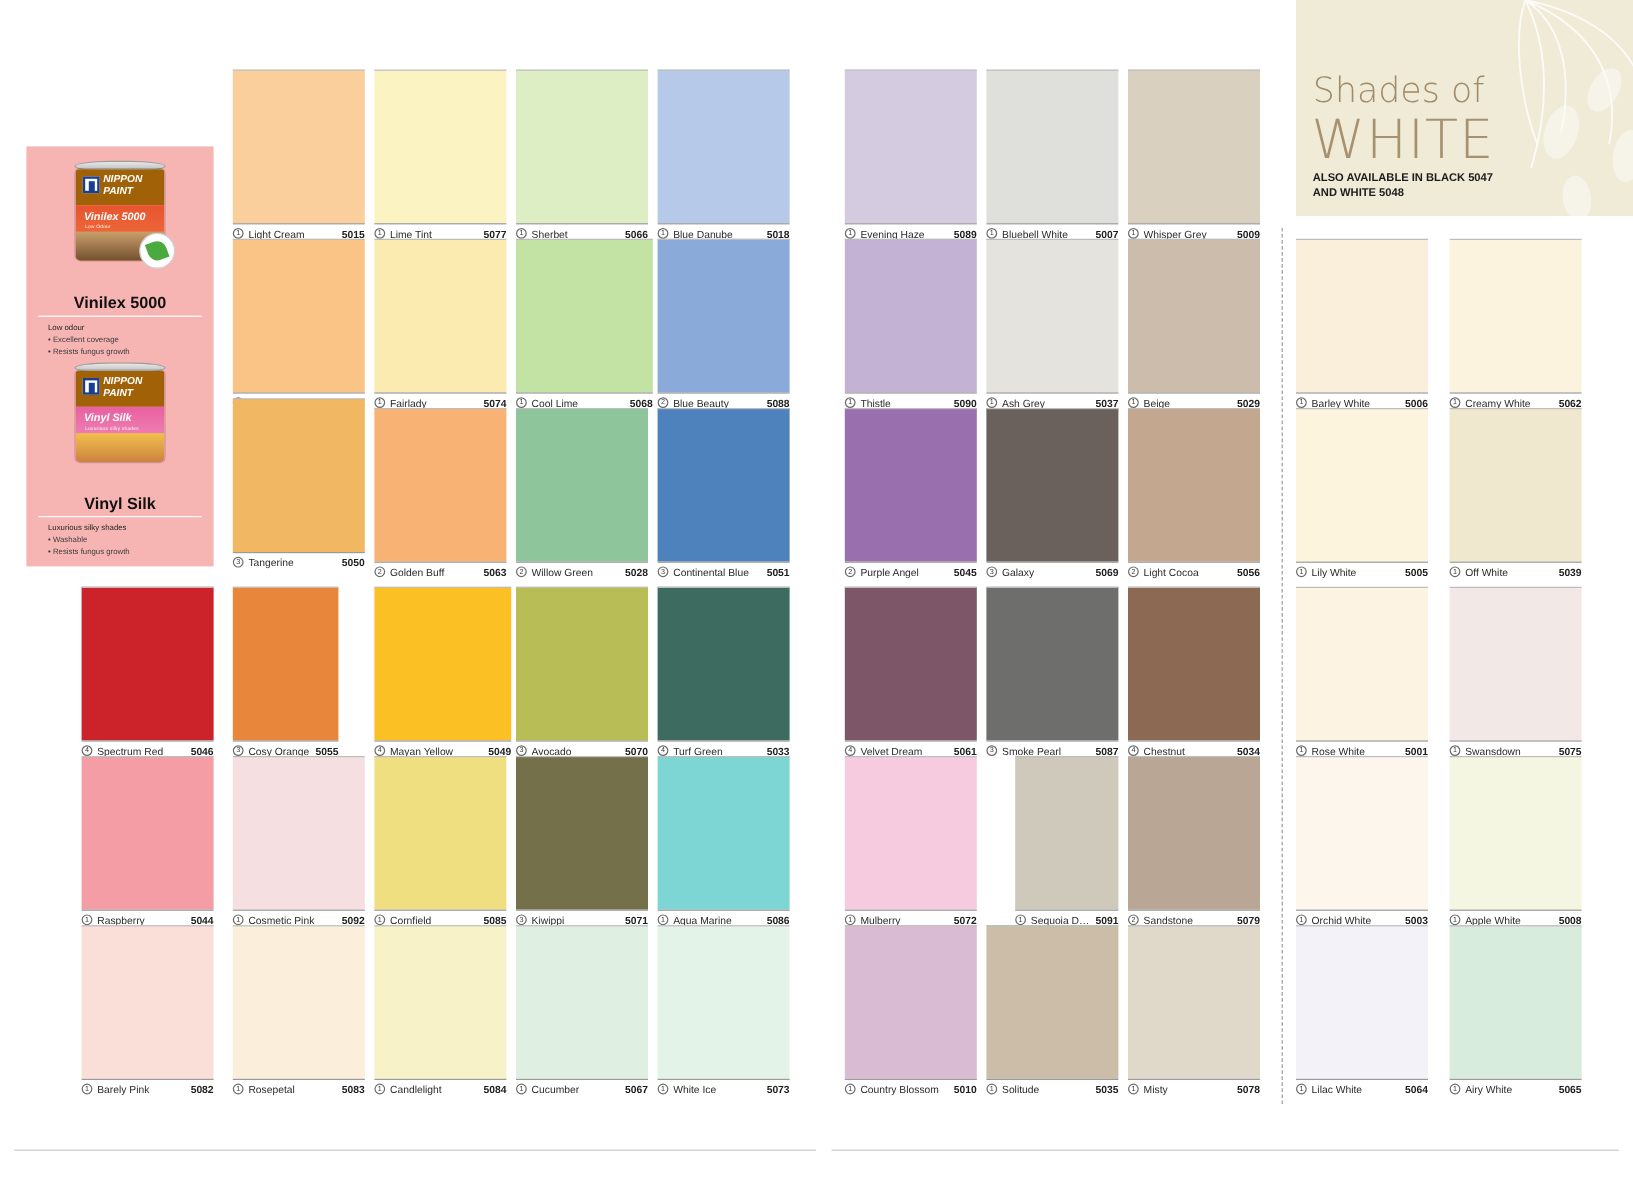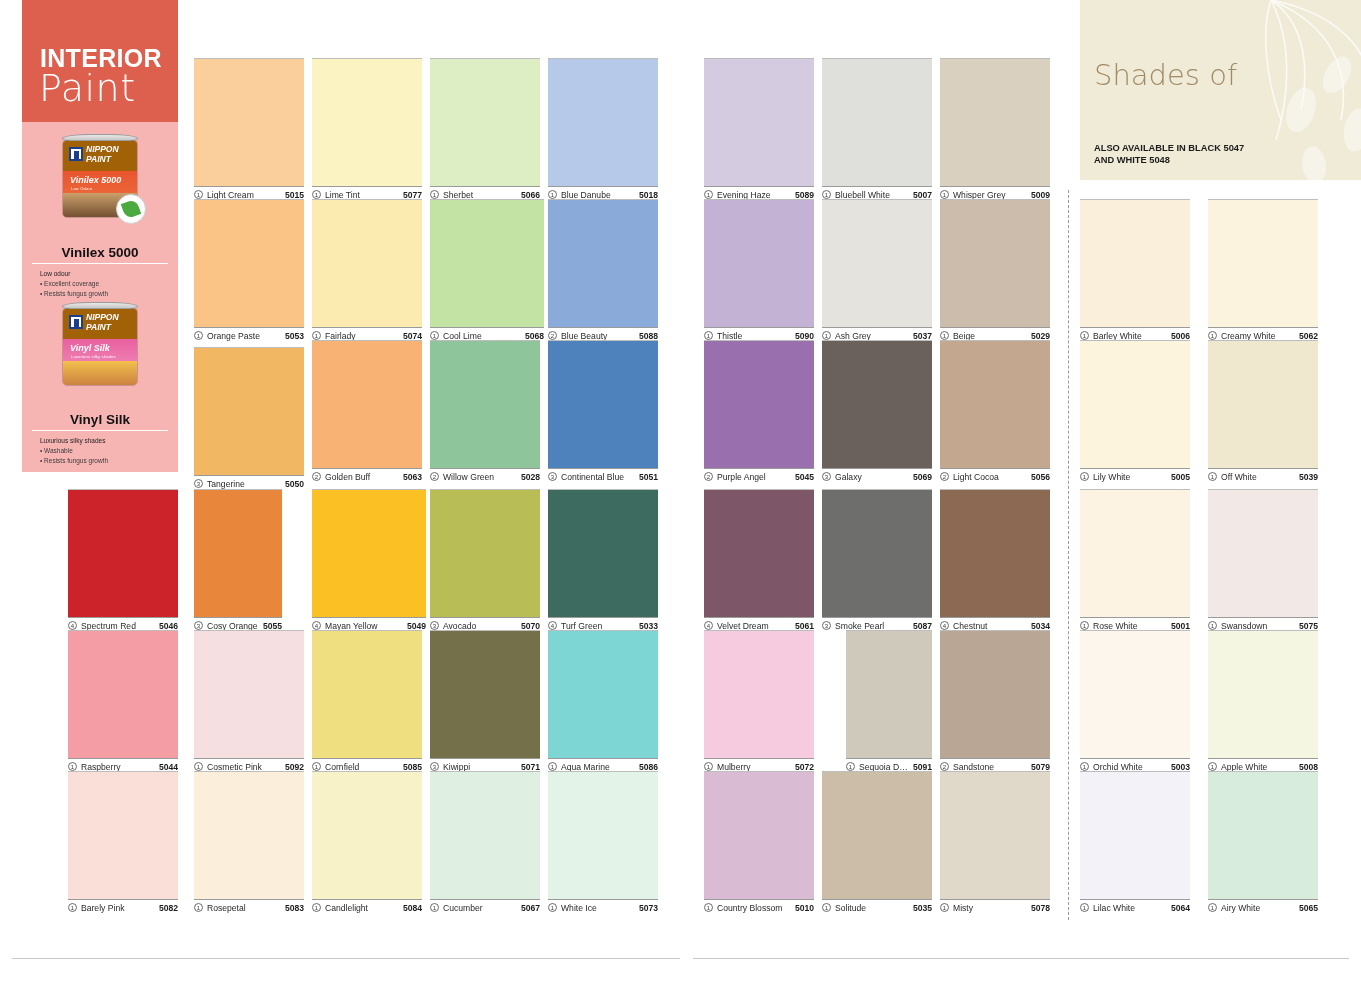--- a/index.html
+++ b/index.html
@@ -130,24 +130,20 @@
   .footer { position: absolute; left: 0; bottom: 0; width: 1361px; height: 60px; }
   .foot-rule { position: absolute; left: 12px; top: 36px; width: 668px; height: 1px; background: #c9c9c9; }
   .foot-rule.r { left: 693px; width: 656px; }
 </style>
 </head>
 <body>
 
 <div id="page">
 
   <div class="brand-panel">
-    <div class="brand-head">
-      <div class="t1">INTERIOR</div>
-      <div class="t2">Paint</div>
-    </div>
     <div class="brand-body"></div>
 
     <div class="can" style="left:36px; top:134px;">
       <div class="lid"></div>
       <div class="body">
         <div class="top-red">
           <div class="logo-box"></div>
           <div class="logo-t">
             <span>NIPPON</span><br>
             <span>PAINT</span>
@@ -307,21 +303,21 @@
         </div>
       </div>
       <div class="swatch" style="left: 940px; top: 199px; width: 110px;">
         <div class="chip" style="height: 128px; background: rgb(203, 188, 171);"></div>
         <div class="cap">
           <span class="base">1</span>
           <span class="nm">Beige</span>
           <span class="code">5029</span>
         </div>
       </div>
-      <div class="swatch" style="left: 194px; top: 347px; width: 110px;">
+      <div class="swatch" style="left: 194px; top: 332px; width: 110px;">
         <div class="chip" style="height: 128px; background: rgb(242, 183, 99);"></div>
         <div class="cap">
           <span class="base">3</span>
           <span class="nm">Tangerine</span>
           <span class="code">5050</span>
         </div>
       </div>
       <div class="swatch" style="left: 312px; top: 340px; width: 110px;">
         <div class="chip" style="height: 128px; background: rgb(248, 178, 115);"></div>
         <div class="cap">
@@ -657,20 +653,21 @@
         <g fill="#ffffff" opacity=".55">
           <ellipse cx="150" cy="130" rx="13" ry="22" transform="rotate(18 150 130)"></ellipse>
           <ellipse cx="186" cy="95" rx="11" ry="19" transform="rotate(30 186 95)"></ellipse>
           <ellipse cx="206" cy="150" rx="12" ry="21" transform="rotate(10 206 150)"></ellipse>
           <ellipse cx="163" cy="185" rx="11" ry="18" transform="rotate(-8 163 185)"></ellipse>
           <ellipse cx="225" cy="60" rx="10" ry="18" transform="rotate(40 225 60)"></ellipse>
         </g>
       </g>
     </svg>
     <div class="sh1">Shades of</div>
+    <div class="sh2">WHITE</div>
     <div class="sh3">
         <div>ALSO AVAILABLE IN BLACK 5047</div>
         <div>AND WHITE 5048</div>
       </div>
   </div>
 
   <div class="vdash"></div>
 
   <div class="footer">
     <div class="foot-rule"></div>

